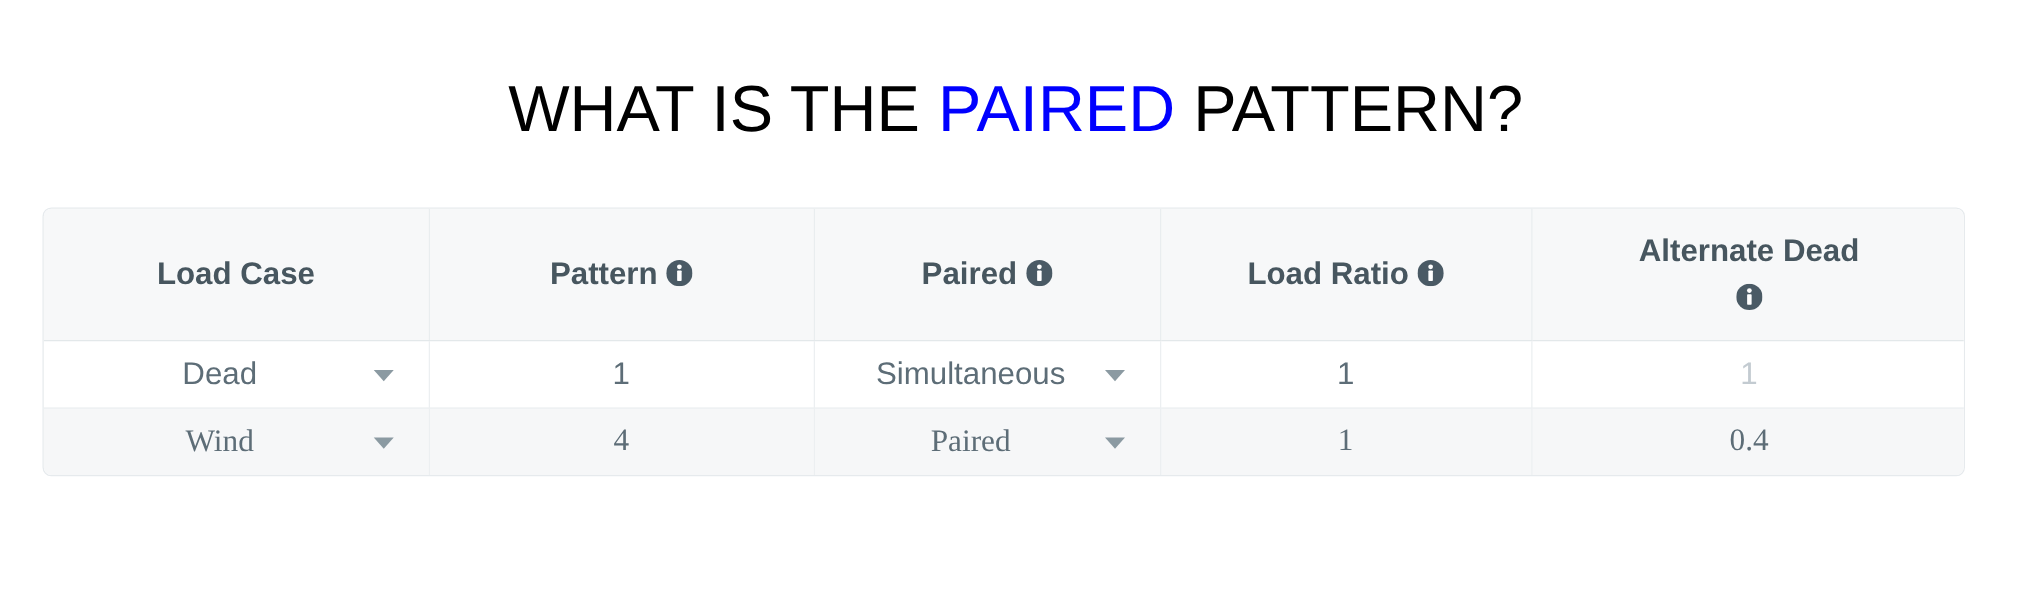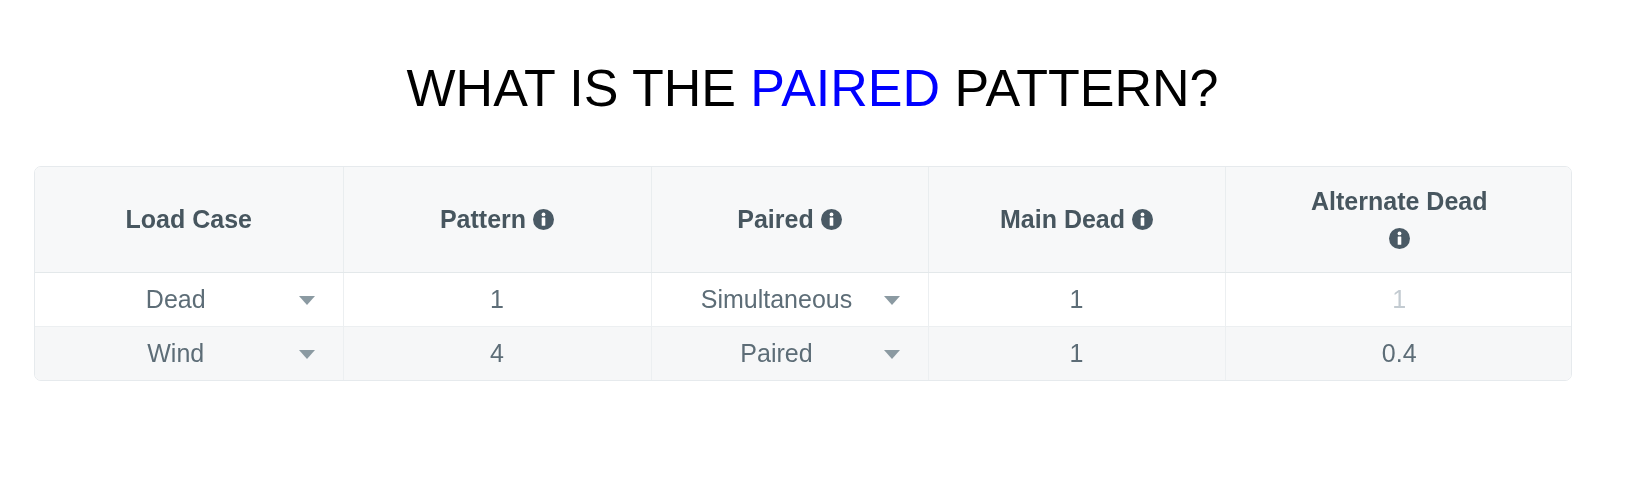--- a/index.html
+++ b/index.html
@@ -114,21 +114,21 @@
     color: #5d6d77;
     text-align: center;
     vertical-align: middle;
     border-right: 1px solid #eceff1;
     border-bottom: 1px solid #eceff1;
     padding: 0 10px;
     box-sizing: border-box;
     background: transparent;
   }
   tbody td:last-child { border-right: none; }
-  tbody tr:last-child td { border-bottom: none; }
+  tbody tr:last-child td { border-bottom: none; font-family: Liberation Serif, serif; }
 
   tbody tr.row-odd  { background: #ffffff; }
   tbody tr.row-even { background: #f6f7f8; }
 
   
   .sel-cell {
     position: relative;
     display: block;
     width: 100%;
     height: 100%;
@@ -191,21 +191,21 @@
 
           <th>
             <span class="hdr-inner">Paired</span><span class="info-icon"><svg width="21" height="21" viewBox="0 0 21 21">
                   <circle cx="10.5" cy="10.5" r="10.5" fill="#4a5a65"></circle>
                   <circle cx="10.5" cy="5.4" r="1.9" fill="#ffffff"></circle>
                   <rect x="8.7" y="8.4" width="3.6" height="8.4" rx="0.6" fill="#ffffff"></rect>
                 </svg></span>
           </th>
 
           <th>
-            <span class="hdr-inner">Main Dead</span><span class="info-icon"><svg width="21" height="21" viewBox="0 0 21 21">
+            <span class="hdr-inner">Load Ratio</span><span class="info-icon"><svg width="21" height="21" viewBox="0 0 21 21">
                   <circle cx="10.5" cy="10.5" r="10.5" fill="#4a5a65"></circle>
                   <circle cx="10.5" cy="5.4" r="1.9" fill="#ffffff"></circle>
                   <rect x="8.7" y="8.4" width="3.6" height="8.4" rx="0.6" fill="#ffffff"></rect>
                 </svg></span>
           </th>
 
           <th class="hdr-stack">
             <span class="hdr-inner">Alternate Dead</span><span class="icon-line"><span class="info-icon"><svg width="21" height="21" viewBox="0 0 21 21">
                     <circle cx="10.5" cy="10.5" r="10.5" fill="#4a5a65"></circle>
                     <circle cx="10.5" cy="5.4" r="1.9" fill="#ffffff"></circle>

